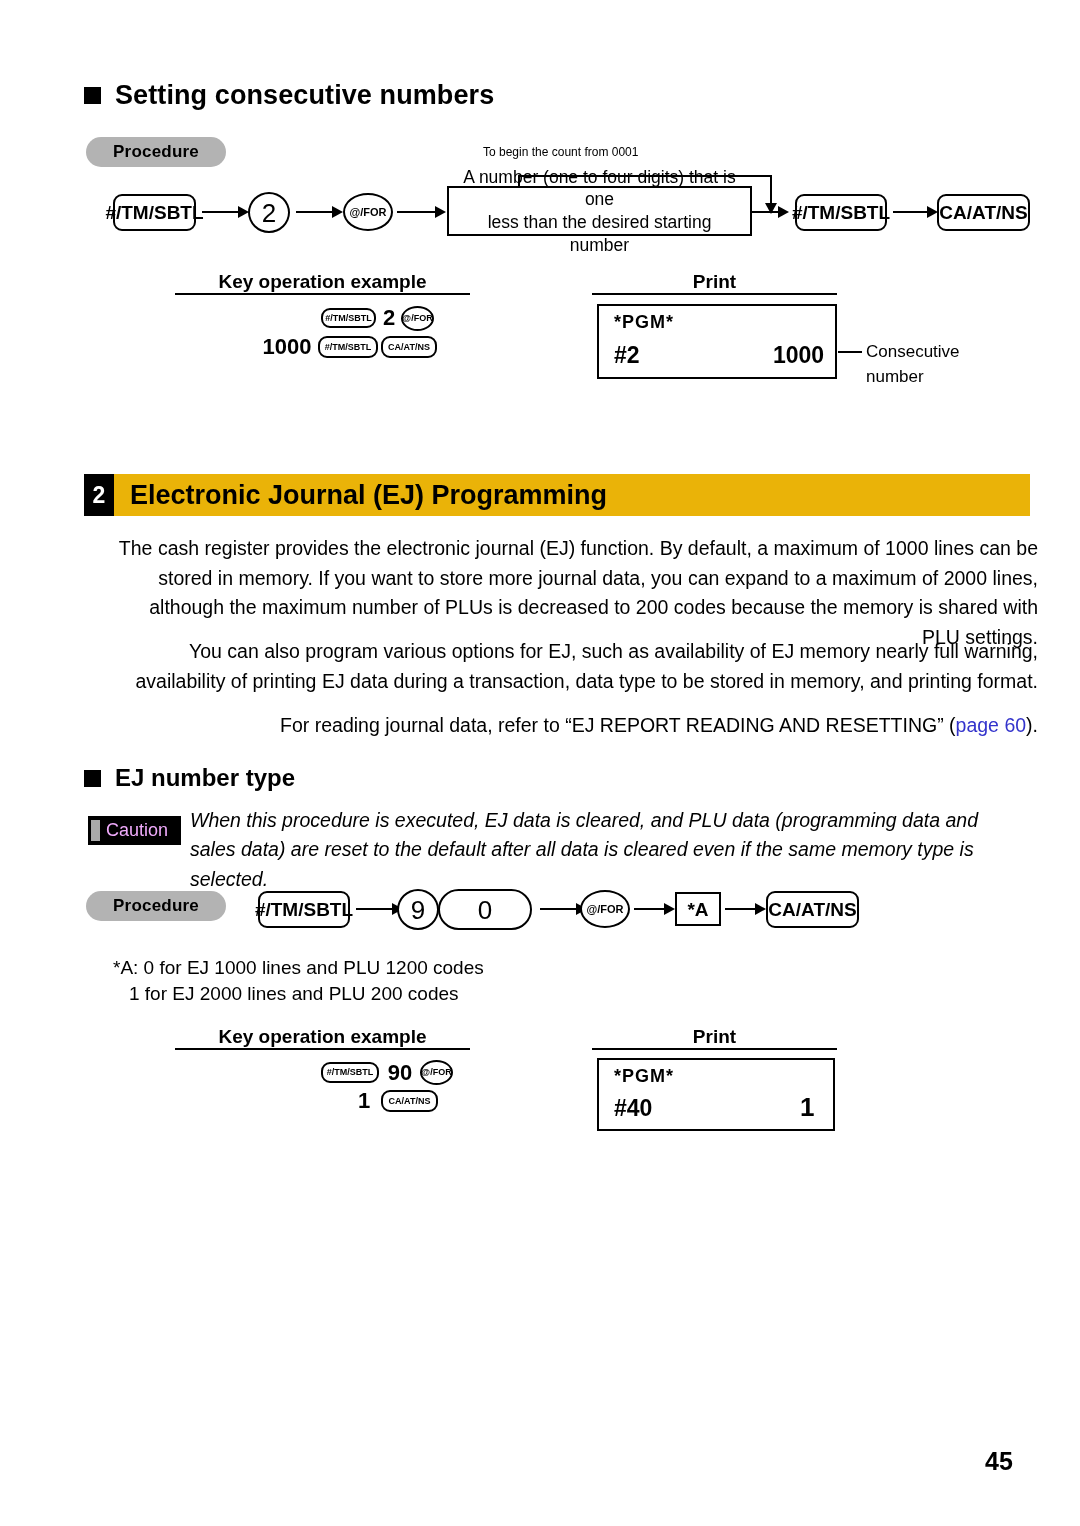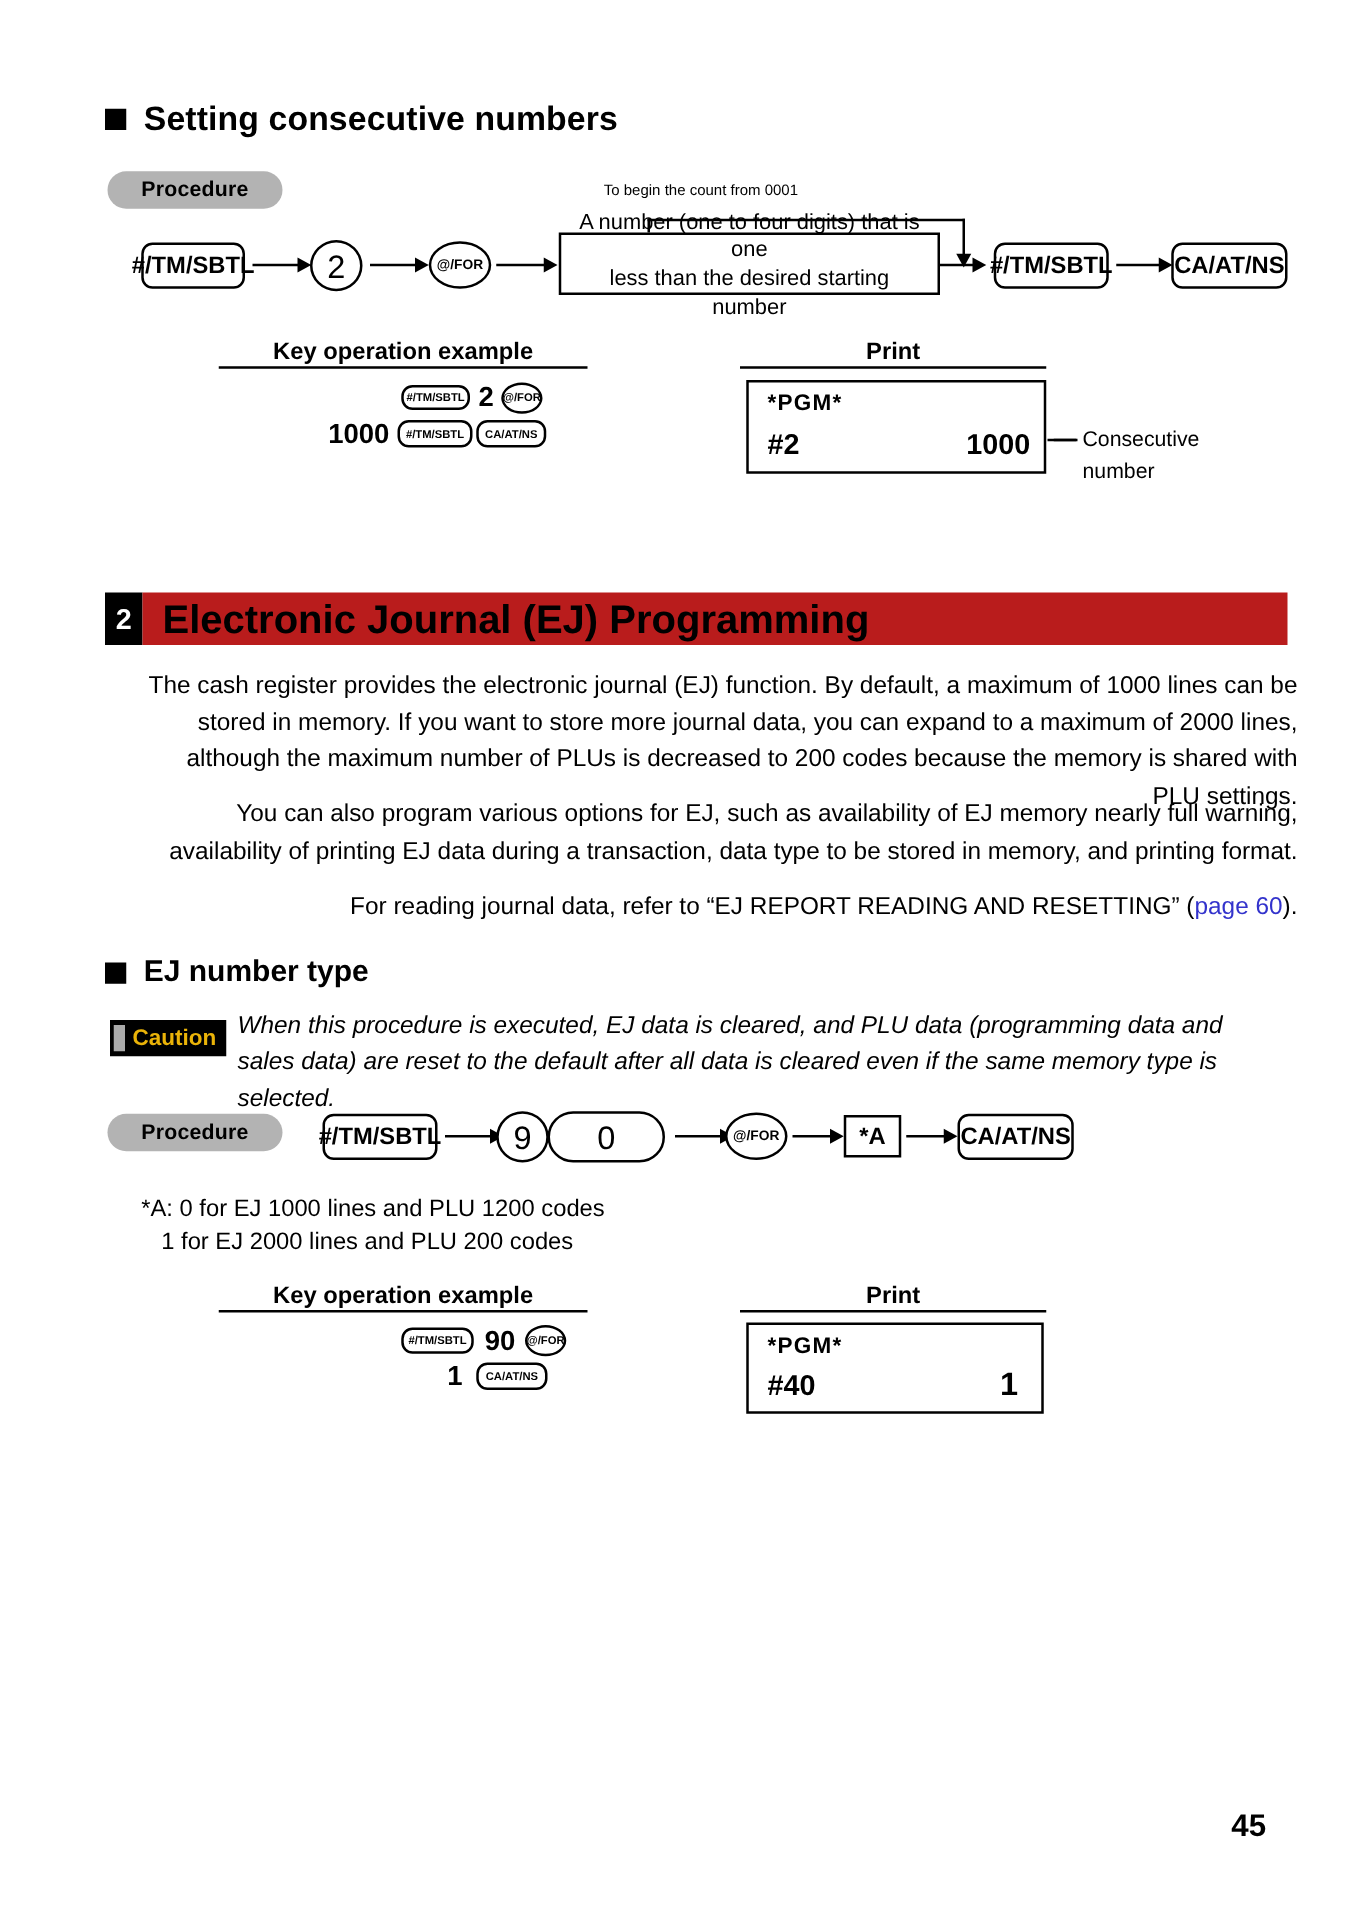--- a/index.html
+++ b/index.html
@@ -109,37 +109,37 @@
     position:absolute;
     display:flex; align-items:stretch;
   }
   .section-num {
     background:#000; color:#fff;
     font-weight:bold; font-size:23px;
     width:30px;
     display:flex; align-items:center; justify-content:center;
   }
   .section-bar {
-    background:#b91c1c;
+    background:#eab308;
     flex:1;
     display:flex; align-items:center;
     padding-left:16px;
-    font-weight:bold; font-size:32px;
+    font-weight:bold; font-size:27px;
     color:#000;
   }
 
   
   .caution-badge {
     position:absolute;
     background:#000;
     display:flex; align-items:center;
     padding:2px 8px 2px 3px;
   }
   .caution-grip { width:9px; height:21px; background:#aaaaaa; margin-right:6px; }
-  .caution-word { color:#eab308; font-weight:bold; font-size:18px; }
+  .caution-word { color:#f0abfc; font-weight:normal; font-size:18px; }
   .caution-text {
     position:absolute;
     font-style:italic;
     font-size:19.5px;
     line-height:1.5;
     width:818px;
   }
 
   
   .colhead {

